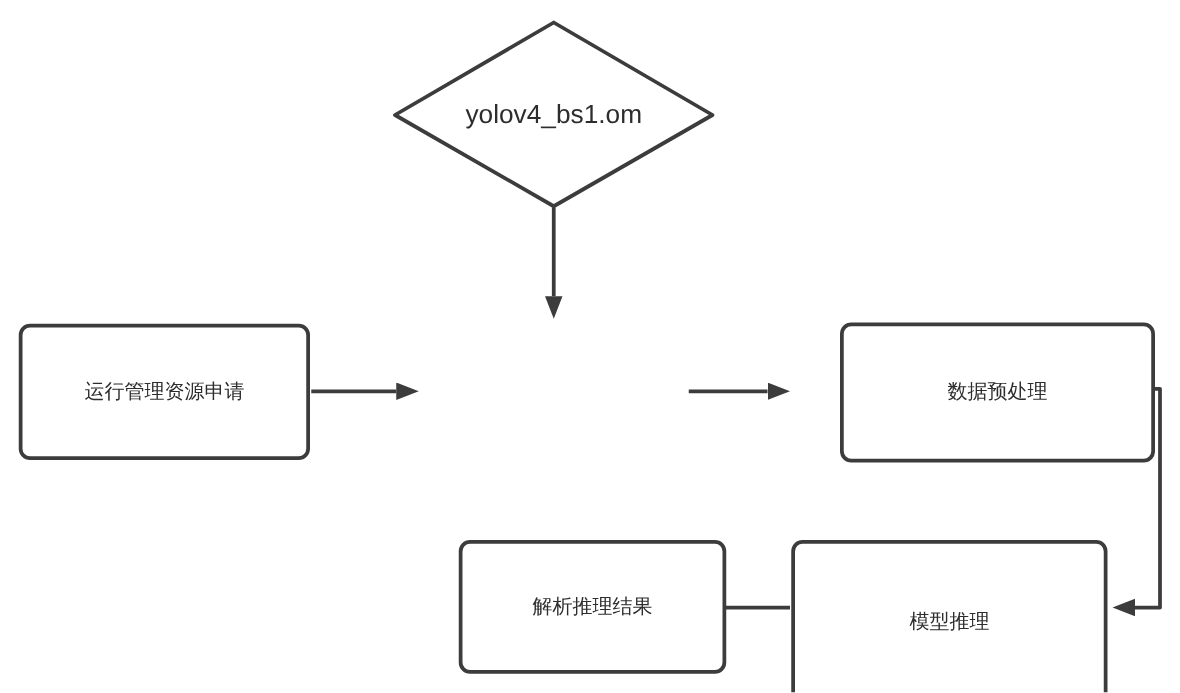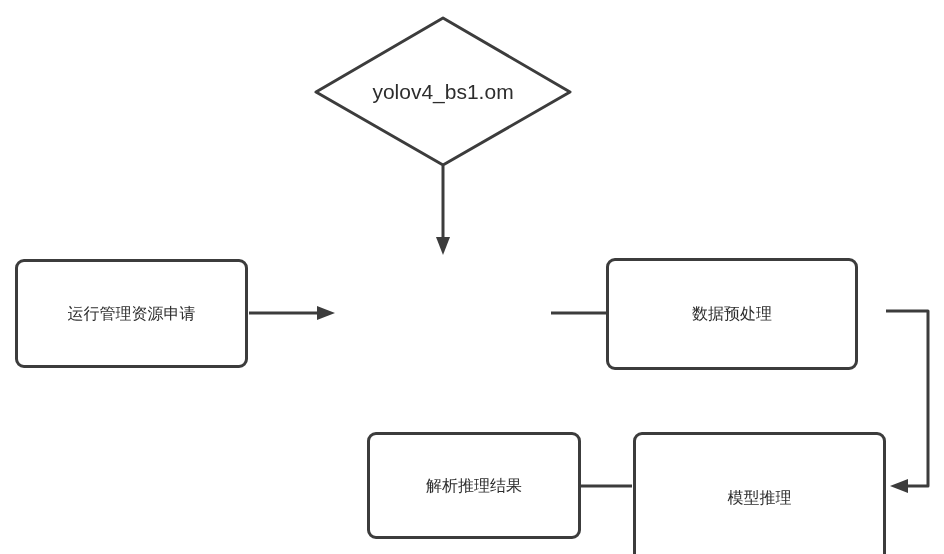--- a/index.html
+++ b/index.html
@@ -34,21 +34,21 @@
     line-height: 1.45;
   }
   .box {
     border: 3px solid #3c3c3c;
     border-radius: 9px;
     background: #ffffff;
   }
   
   .box-resource   { left: 15px;  top: 259px; width: 233px; height: 109px; }
   .box-load       { left: 336px; top: 258px; width: 214px; height: 112px; }
-  .box-preprocess { left: 606px; top: 258px; width: 252px; height: 112px; }
+  .box-preprocess { left: 672px; top: 258px; width: 252px; height: 112px; }
   
   .box-parse      { left: 338px; top: 432px; width: 214px; height: 107px; margin-left: 29px; }
   .box-inference  { left: 633px; top: 432px; width: 253px; height: 132px; }
   
   .diamond-label {
     left: 333px; top: 60px; width: 220px; height: 64px;
     font-size: 21px;
     color: #2d2d2d;
     background: transparent;
   }

